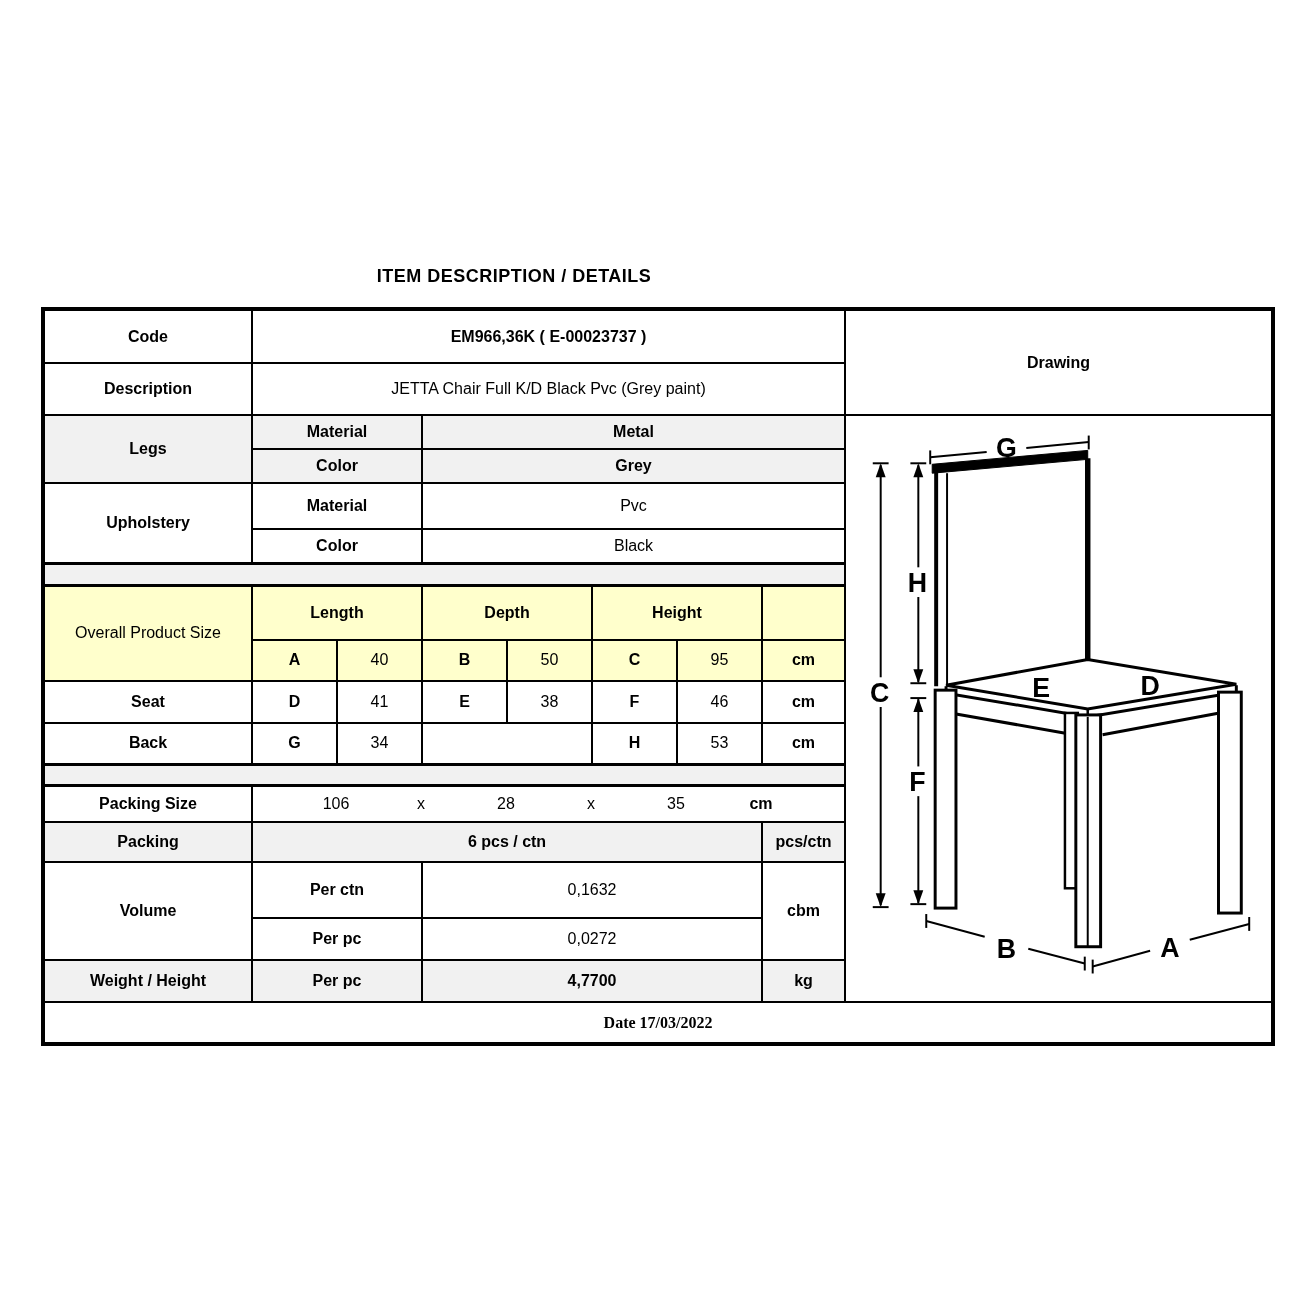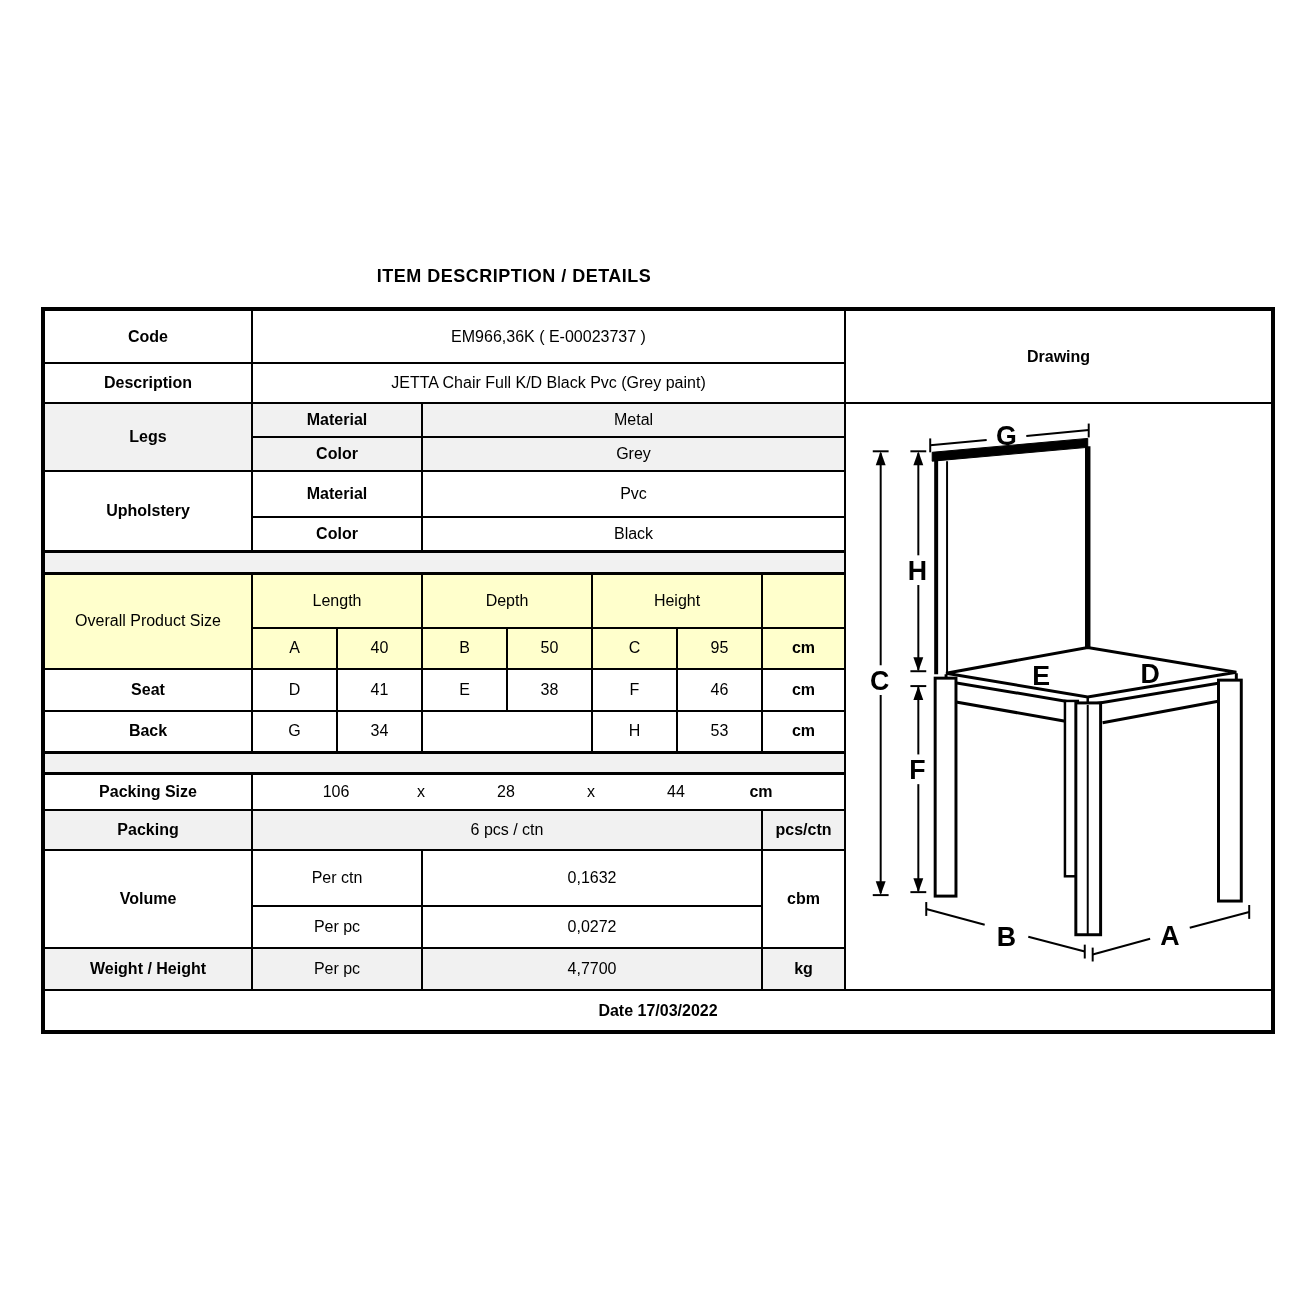--- a/index.html
+++ b/index.html
@@ -18,31 +18,31 @@
     width:1230px; border:4px solid var(--line);
   }
   table.spec td {
     border:2px solid var(--line);
     font-size:16px; text-align:center; vertical-align:middle;
     padding:0; overflow:hidden; white-space:nowrap;
   }
   td.lbl  { text-align:left; padding-left:6px; font-weight:bold; }
   td.hl   { text-align:left; padding-left:6px; font-weight:bold; }
   td.unit { text-align:left; padding-left:5px; font-weight:bold; }
-  td.b    { font-weight:normal; }
-  .band   { background:var(--band); }
+  td.b    { font-weight:bold; }
+  .band   { background:var(--band);font-weight:bold; }
   .yellow { background:var(--yellow); }
   tr.spacer td { border-top:3px solid var(--line); border-bottom:3px solid var(--line); }
   td.wrapcell { white-space:normal; font-weight:normal; line-height:1.25; }
   td.packparts { text-align:left; }
   .pp { display:inline-block; width:85px; text-align:center; }
   .pp.b { font-weight:bold; }
   td.drawhdr { font-weight:bold; font-size:17px;margin-left:32px; }
   td.drawcell { vertical-align:top; padding:0; }
-  td.datecell { font-weight:bold; border-top:3px solid var(--line); }
+  td.datecell { font-weight:bold; border-top:3px solid var(--line);font-family:Liberation Serif, serif; }
   svg text { font-family:"Liberation Sans", sans-serif; font-weight:bold; font-size:27px; }
 </style>
 </head>
 <body>
 
 <div id="page">
 
   <div id="title">ITEM DESCRIPTION / DETAILS</div>
 
   <table class="spec">
@@ -58,21 +58,21 @@
         <col style="width:428px">
     </colgroup>
 
     <tbody>
         <tr style="height:54px">
       <td class="lbl">Code</td>
       <td colspan="7" class="b">EM966,36K  ( E-00023737 )</td>
       <td rowspan="2" class="drawhdr">Drawing</td>
     </tr>
 
-    <tr style="height:40px">
+    <tr style="height:52px">
       <td class="lbl">Description</td>
       <td colspan="7">JETTA Chair Full K/D Black Pvc (Grey paint)</td>
     </tr>
 
     <tr style="height:34px" class="">
       <td rowspan="2" class="lbl band">Legs</td>
       <td colspan="2" class="hl band">Material</td>
       <td colspan="5" class="band">Metal</td>
       <td rowspan="15" class="drawcell">
         
@@ -209,21 +209,21 @@
       <td class="unit">cm</td>
     </tr>
 
     <tr class="spacer" style="height:21px">
       <td colspan="8" class="band"></td>
     </tr>
 
     <tr style="height:36px">
       <td class="lbl">Packing Size</td>
       <td colspan="7" class="packparts">
-        <span class="pp">106</span><span class="pp">x</span><span class="pp">28</span><span class="pp">x</span><span class="pp">44</span><span class="pp b">cm</span>
+        <span class="pp">106</span><span class="pp">x</span><span class="pp">28</span><span class="pp">x</span><span class="pp">35</span><span class="pp b">cm</span>
       </td>
     </tr>
 
     <tr style="height:40px">
       <td class="lbl band">Packing</td>
       <td colspan="6" class="band">6 pcs / ctn</td>
       <td class="unit band">pcs/ctn</td>
     </tr>
 
     <tr style="height:43px">

